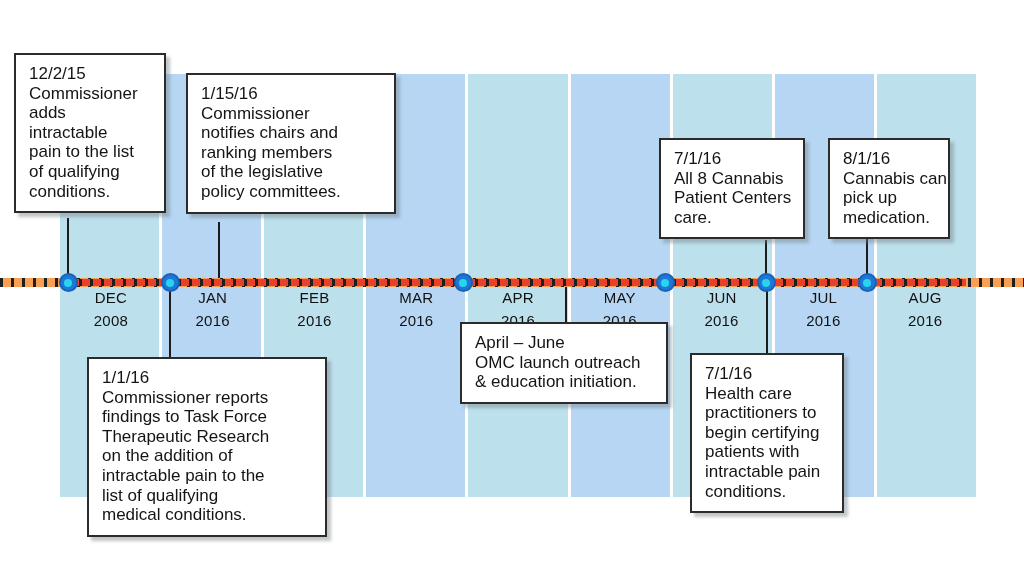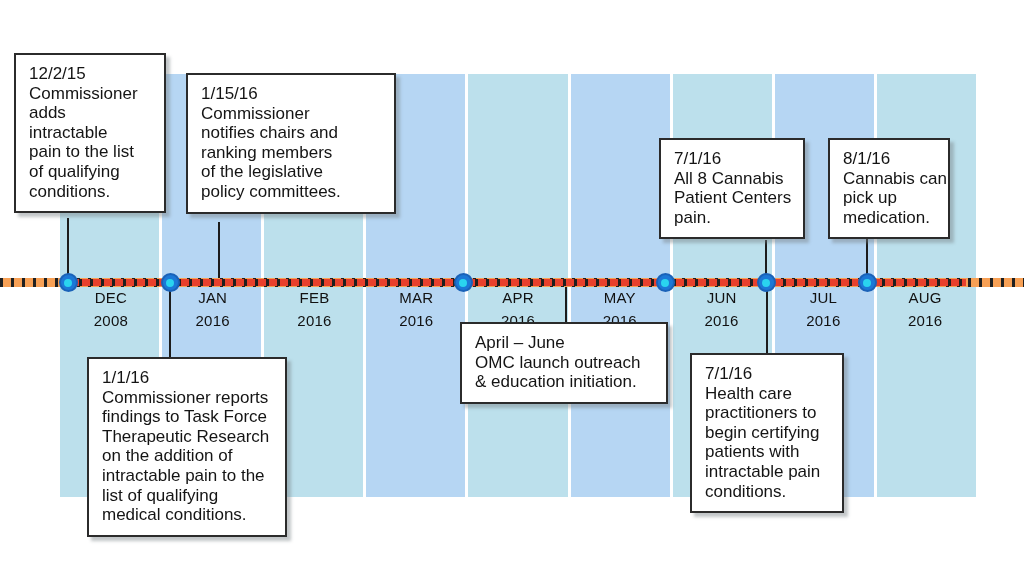--- a/index.html
+++ b/index.html
@@ -219,31 +219,31 @@
       <span class="line">notifies chairs and</span>
       <span class="line">ranking members</span>
       <span class="line">of the legislative</span>
       <span class="line">policy committees.</span>
     </div>
 
   <div class="callout" style="left:659px; top:138px; width:146px;">
       <span class="line">7/1/16</span>
       <span class="line">All 8 Cannabis</span>
       <span class="line">Patient Centers</span>
-      <span class="line">pain.</span>
+      <span class="line">care.</span>
     </div>
 
   <div class="callout" style="left:828px; top:138px; width:122px;">
       <span class="line">8/1/16</span>
       <span class="line">Cannabis can</span>
       <span class="line">pick up</span>
       <span class="line">medication.</span>
     </div>
 
-  <div class="callout" style="left:87px; top:357px; width:200px;">
+  <div class="callout" style="left:87px; top:357px; width:240px;">
       <span class="line">1/1/16</span>
       <span class="line">Commissioner reports</span>
       <span class="line">findings to Task Force</span>
       <span class="line">Therapeutic Research</span>
       <span class="line">on the addition of</span>
       <span class="line">intractable pain to the</span>
       <span class="line">list of qualifying</span>
       <span class="line">medical conditions.</span>
     </div>
 

